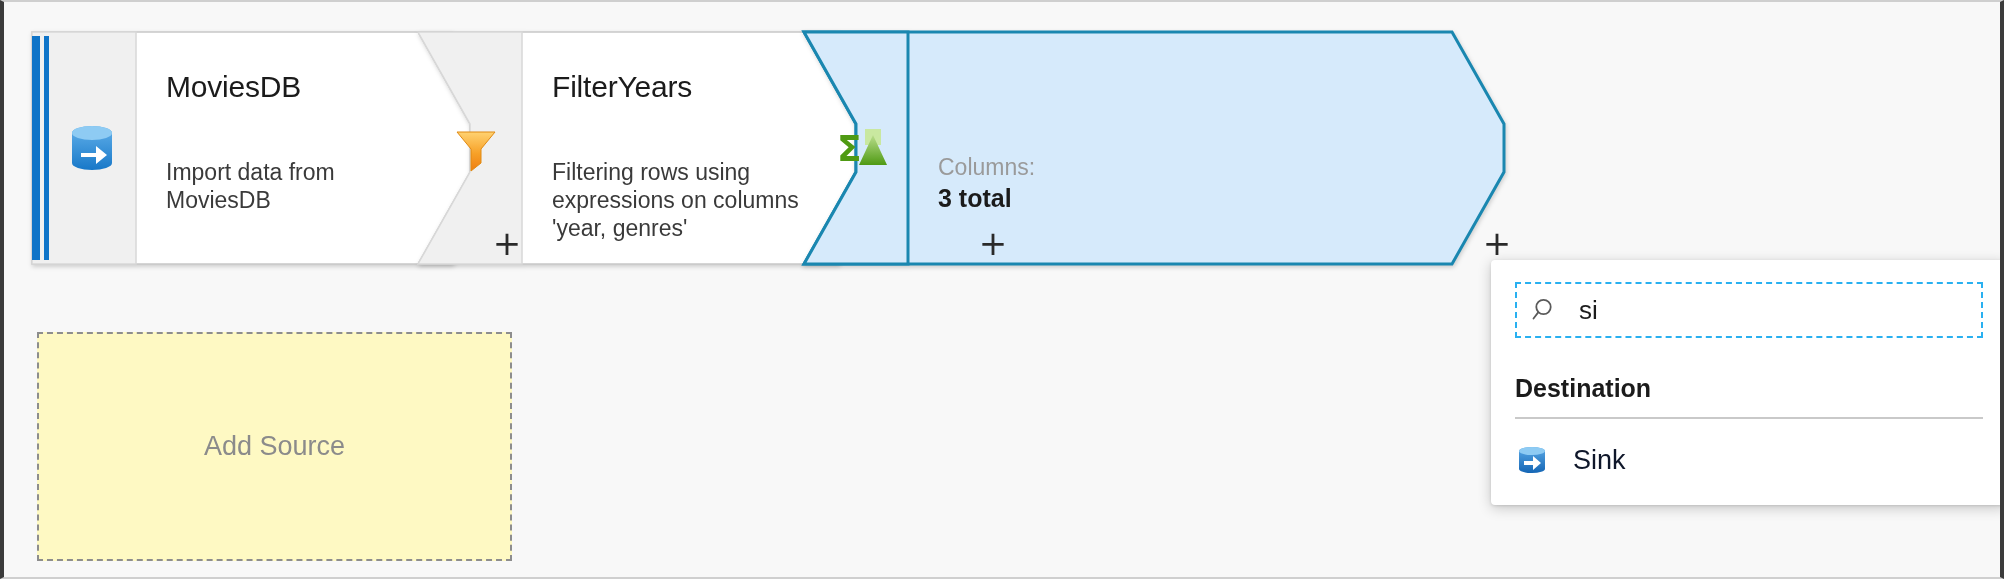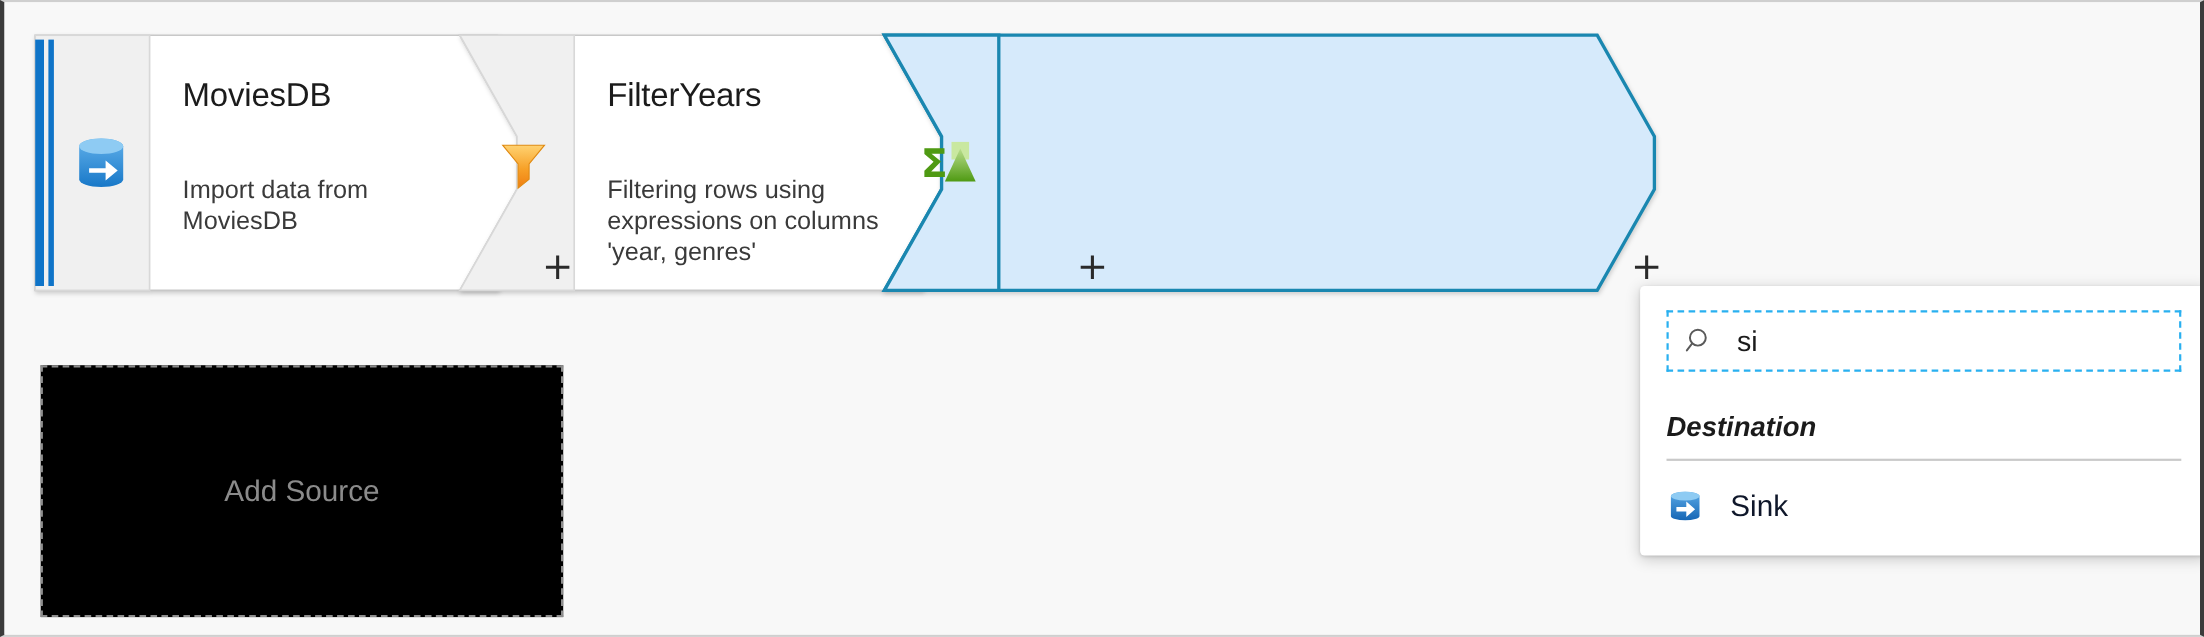--- a/index.html
+++ b/index.html
@@ -127,21 +127,21 @@
     font-family: "DejaVu Sans", sans-serif;
     cursor: pointer;
     user-select: none;
   }
 
   
   .addsource {
     position: absolute;
     box-sizing: border-box;
     border: 2px dashed #8d8d8d;
-    background: #000000;
+    background: #fef9c3;
     display: flex;
     align-items: center;
     justify-content: center;
     color: #8b8b8b;
     font-size: 27px;
     cursor: pointer;
   }
 
   
   .popup {
@@ -166,21 +166,20 @@
     margin-left: 20px;
     font-size: 26px;
     color: #1b1b1b;
     line-height: 30px;
   }
   .sec-title {
     margin-top: 36px;
     font-size: 25px;
     font-weight: bold;
     color: #1b1b1b;
-    font-style: italic;
   }
   .sec-rule {
     margin-top: 14px;
     height: 2px;
     background: #c9c9c9;
   }
   .opt {
     margin-top: 18px;
     display: flex;
     align-items: center;
@@ -279,20 +278,24 @@
               <stop offset="1" stop-color="#4f9a13"></stop>
             </linearGradient>
           </defs>
           <text x="0" y="36" font-family="DejaVu Sans, sans-serif" font-size="36" font-weight="bold" fill="#4f9a13">Σ</text>
           <rect x="28" y="4" width="16" height="16" fill="#c9e8a0"></rect>
           <path d="M36 10 L50 40 H22 Z" fill="url(#agg1)"></path>
         </svg>
       </div>
 
       <div class="body" style="left:104px; right:60px;">
+        <div class="kv">
+          <div class="k">Columns:</div>
+          <div class="v">3 total</div>
+        </div>
       </div>
     </div>
 
     <div class="plus" style="left:486px; top:225px;">+</div>
     <div class="plus" style="left:972px; top:225px;">+</div>
     <div class="plus" style="left:1476px; top:225px;">+</div>
 
     <div class="addsource" style="left:33px; top:330px; width:475px; height:229px;">
       <span>Add Source</span>
     </div>

